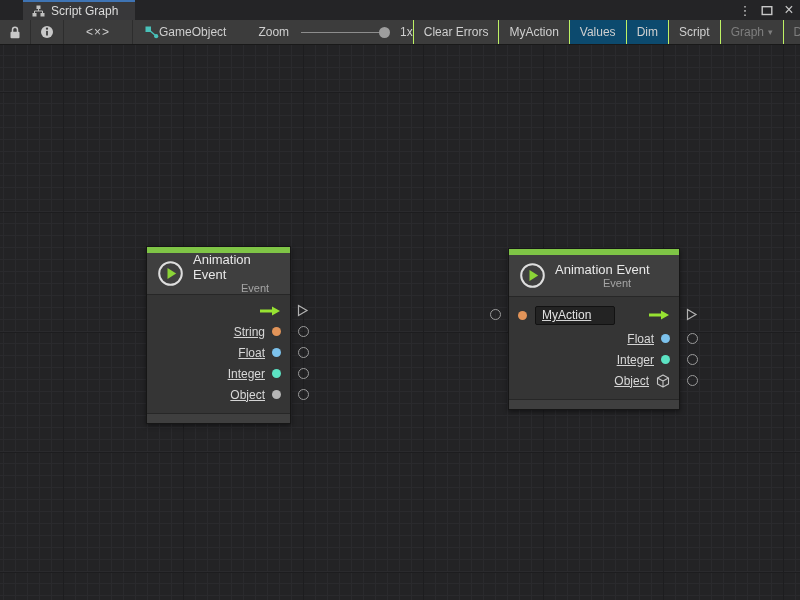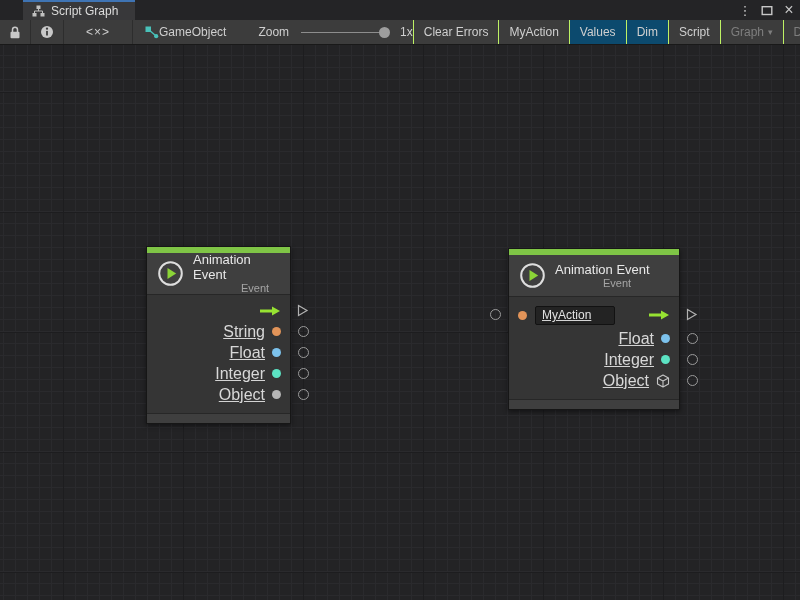--- a/index.html
+++ b/index.html
@@ -80,21 +80,21 @@
   .n-title { color:#e8e8e8; font-size:13px; line-height:15px; }
   .n-sub { color:#a5a5a5; font-size:11px; line-height:13px;margin-left:48px; }
   .n-body { padding:5px 0 8px;text-decoration:underline; }
   .n-footer { height:10px; background:#3f3f3f; border-top:1px solid #272727; }
   .row {
     position:relative; height:21px; display:flex; align-items:center;
     justify-content:flex-end; gap:7px; padding:0 9px;
   }
   .row.flow { height:21px; }
   .row.input-row { height:26px; justify-content:flex-start; gap:8px; }
-  .plabel { color:#d8d8d8; font-size:16px; }
+  .plabel { color:#d8d8d8; font-size:12px; }
   .dot { width:9px; height:9px; border-radius:50%; flex:0 0 auto; }
   .dot-string { background:#e29459; }
   .dot-float { background:#7cc2ec; }
   .dot-integer { background:#5ce3c3; }
   .dot-object { background:#b5b5b5; }
   .port {
     position:absolute; right:-19px; top:50%; margin-top:-6px;
     width:11px; height:11px; border:1px solid #9a9a9a; border-radius:50%;
     background:transparent;
   }

